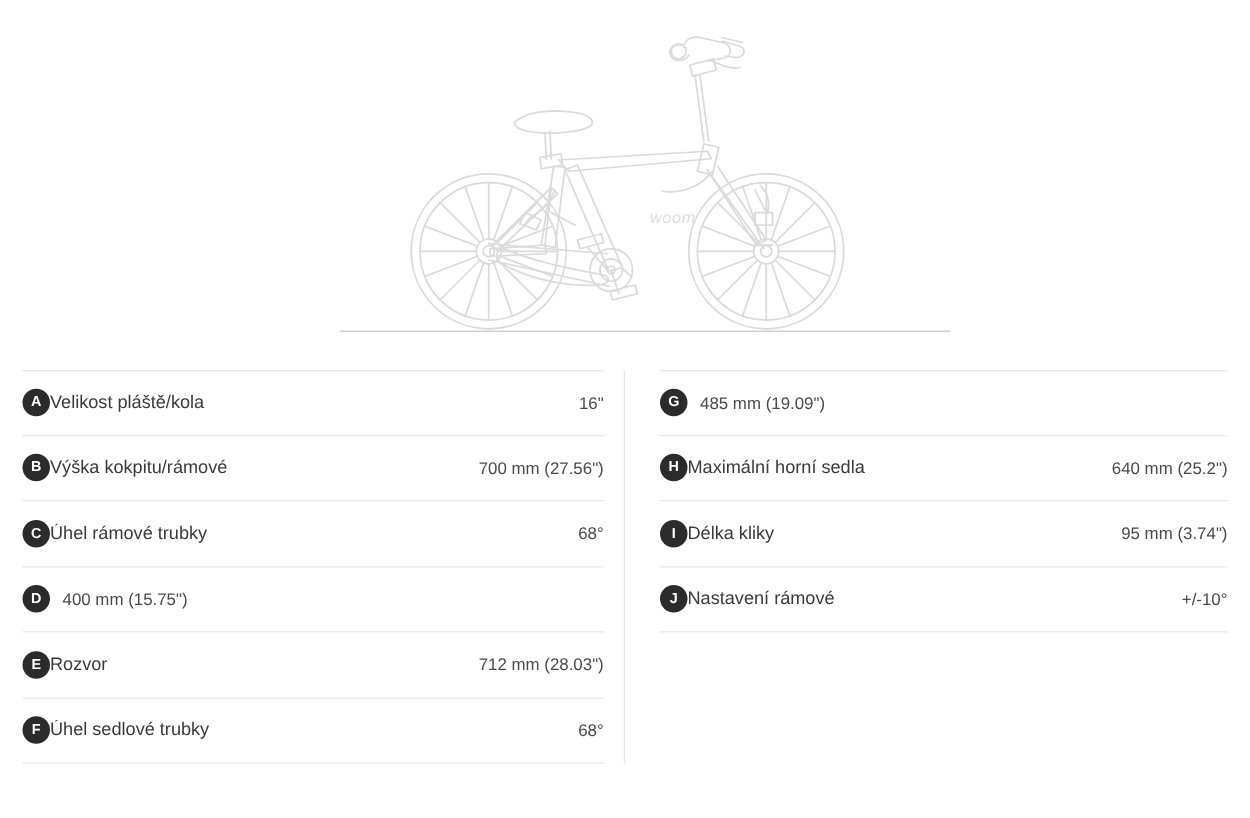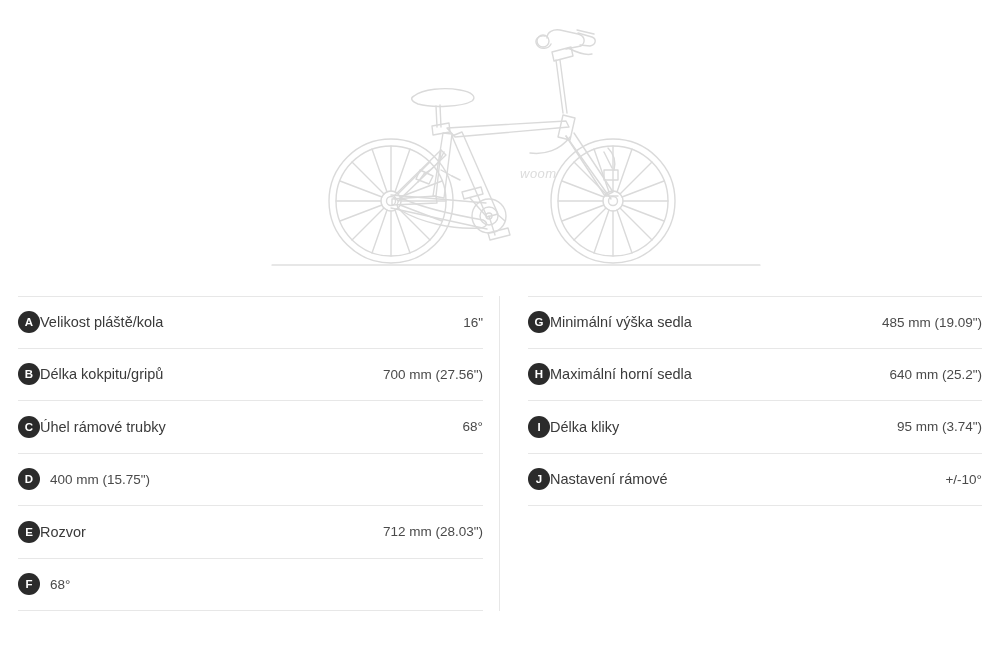--- a/index.html
+++ b/index.html
@@ -225,21 +225,21 @@
     <div class="spec-col left">
 
       <div class="spec-row first">
         <div class="badge">A</div>
         <div class="spec-label">Velikost pláště/kola</div>
         <div class="spec-value">16"</div>
       </div>
 
       <div class="spec-row">
         <div class="badge">B</div>
-        <div class="spec-label">Délka kokpitu/gripů</div>
+        <div class="spec-label">Výška kokpitu/rámové</div>
         <div class="spec-value">700 mm (27.56")</div>
       </div>
 
       <div class="spec-row">
         <div class="badge">C</div>
         <div class="spec-label">Úhel rámové trubky</div>
         <div class="spec-value">68°</div>
       </div>
 
       <div class="spec-row">
@@ -248,30 +248,30 @@
       </div>
 
       <div class="spec-row">
         <div class="badge">E</div>
         <div class="spec-label">Rozvor</div>
         <div class="spec-value">712 mm (28.03")</div>
       </div>
 
       <div class="spec-row">
         <div class="badge">F</div>
+        <div class="spec-label">Úhel sedlové trubky</div>
         <div class="spec-value">68°</div>
       </div>
 
     </div>
 
     <div class="spec-col right">
 
       <div class="spec-row first">
         <div class="badge">G</div>
-        <div class="spec-label">Minimální výška sedla</div>
         <div class="spec-value">485 mm (19.09")</div>
       </div>
 
       <div class="spec-row">
         <div class="badge">H</div>
         <div class="spec-label">Maximální horní sedla</div>
         <div class="spec-value">640 mm (25.2")</div>
       </div>
 
       <div class="spec-row">

